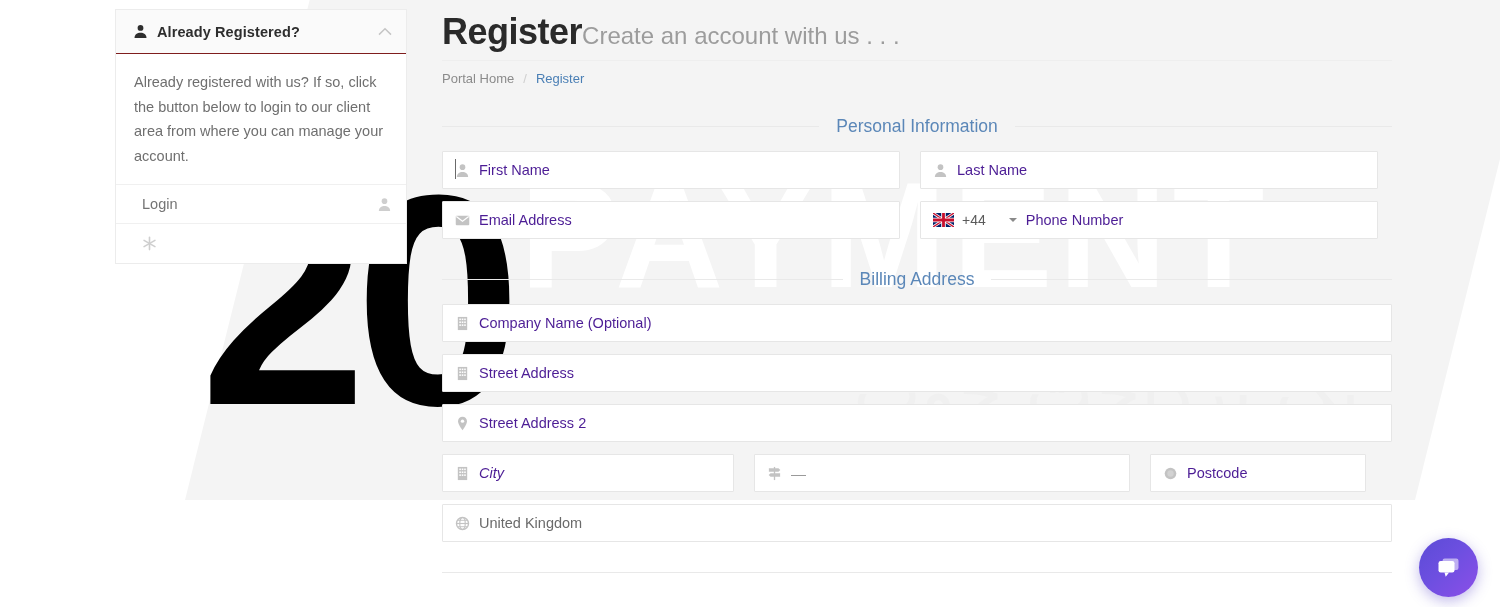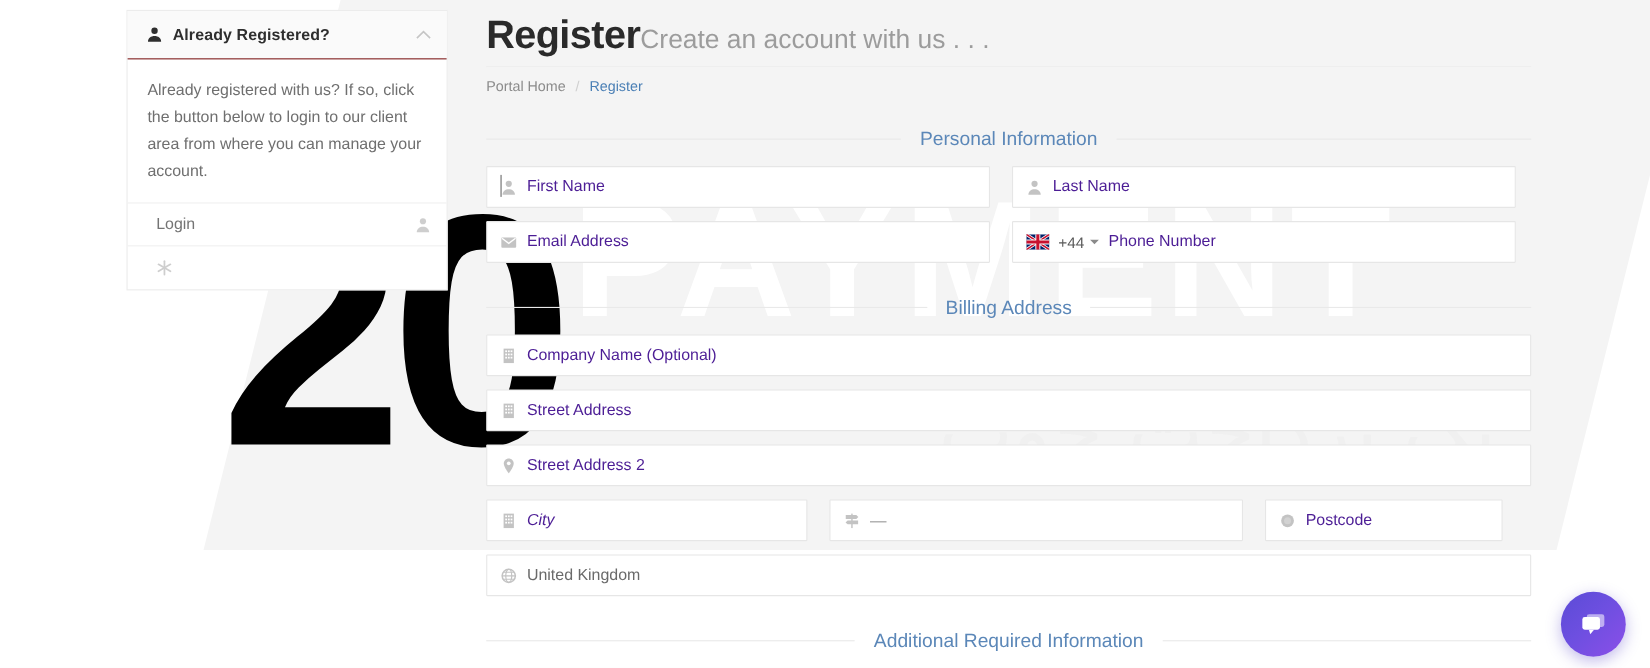--- a/index.html
+++ b/index.html
@@ -224,21 +224,21 @@
   }
   .flag {
     width: 21px; height: 14px;
     flex: 0 0 auto;
     margin-right: 8px;
     display: block;
   }
   .dialcode {
     font-size: 14px;
     color: #5a5a5a;
-    margin-right: 5px;
+    margin-right: 23px;
   }
   .tiny-caret {
     width: 0; height: 0;
     border-left: 4px solid transparent;
     border-right: 4px solid transparent;
     border-top: 4px solid #8a8a8a;
   }
   .dash-val { font-size: 15px; color: #9a9a9a; }
 
   
@@ -462,21 +462,20 @@
           <line x1="1.7" y1="8" x2="14.3" y2="8" stroke="#3b3b3b" stroke-width="1.2"></line>
           <line x1="2.9" y1="4.6" x2="13.1" y2="4.6" stroke="#3b3b3b" stroke-width="1"></line>
           <line x1="2.9" y1="11.4" x2="13.1" y2="11.4" stroke="#3b3b3b" stroke-width="1"></line>
         </svg>
         <span class="val">United Kingdom</span>
       </div>
     </div>
 
     <div class="section-head">
       <span class="rule"></span>
-      <span class="txt">Additional Required Information</span>
       <span class="rule"></span>
     </div>
 
   </main>
 
   <div class="chat-btn">
     <svg viewBox="0 0 28 28">
       <rect x="7.5" y="4.5" width="16" height="11.5" rx="2.2" fill="#ffffff" opacity=".55"></rect>
       <rect x="3.5" y="7" width="16" height="11.5" rx="2.2" fill="#ffffff"></rect>
       <path d="M9.5 18.5l1.2 4.2 3.4-4.2z" fill="#ffffff"></path>

